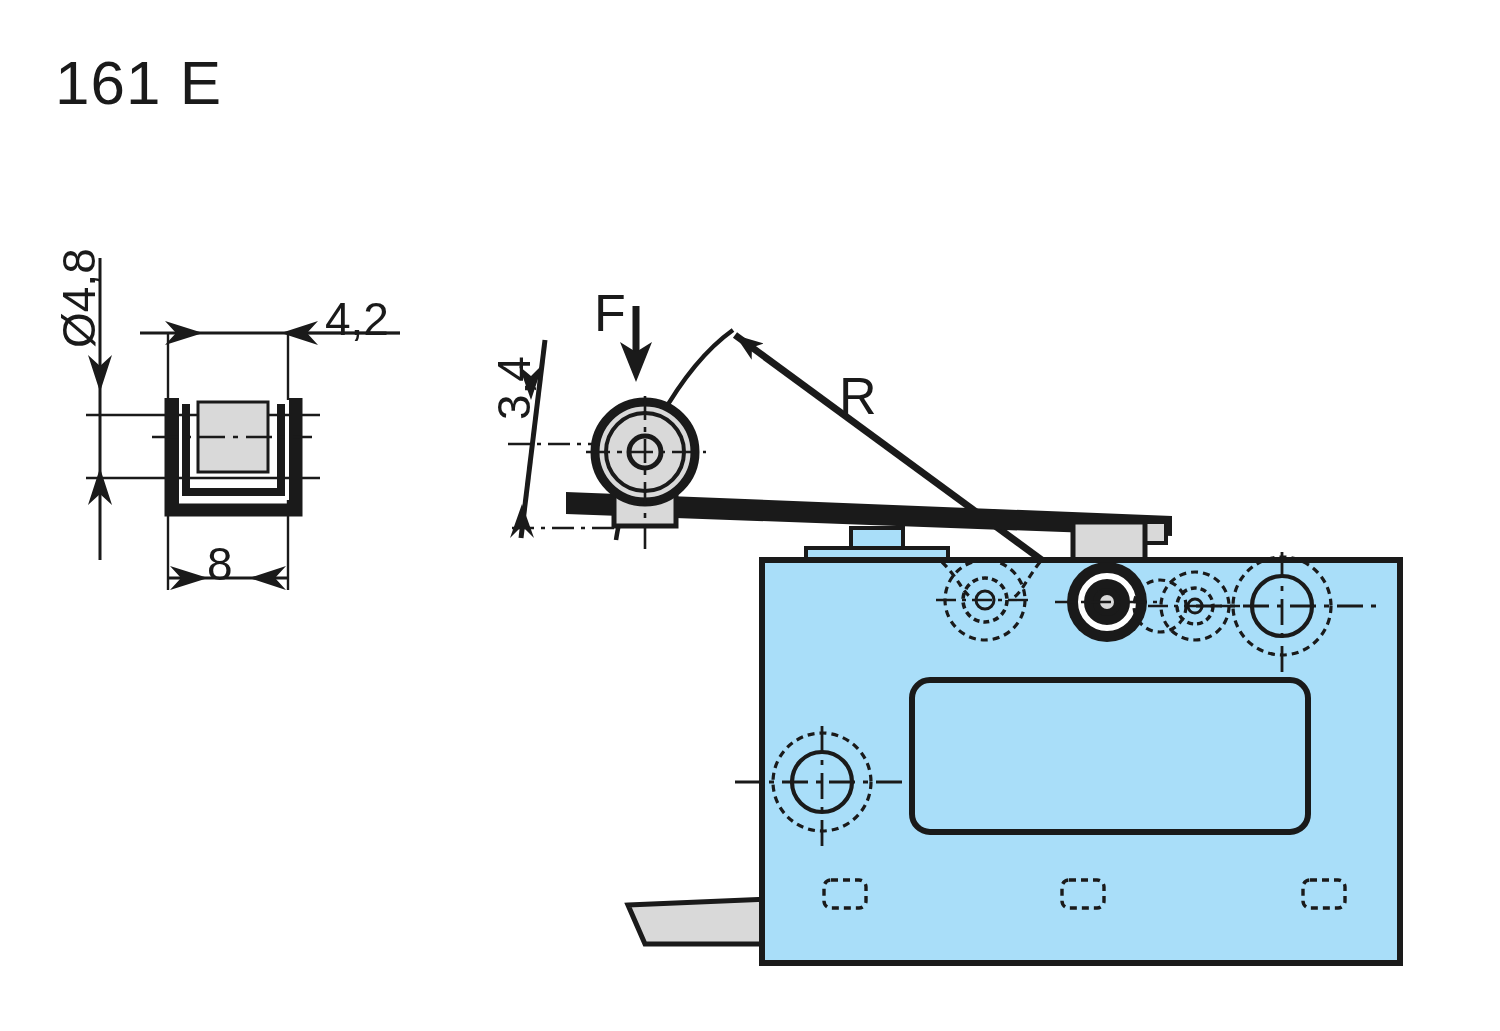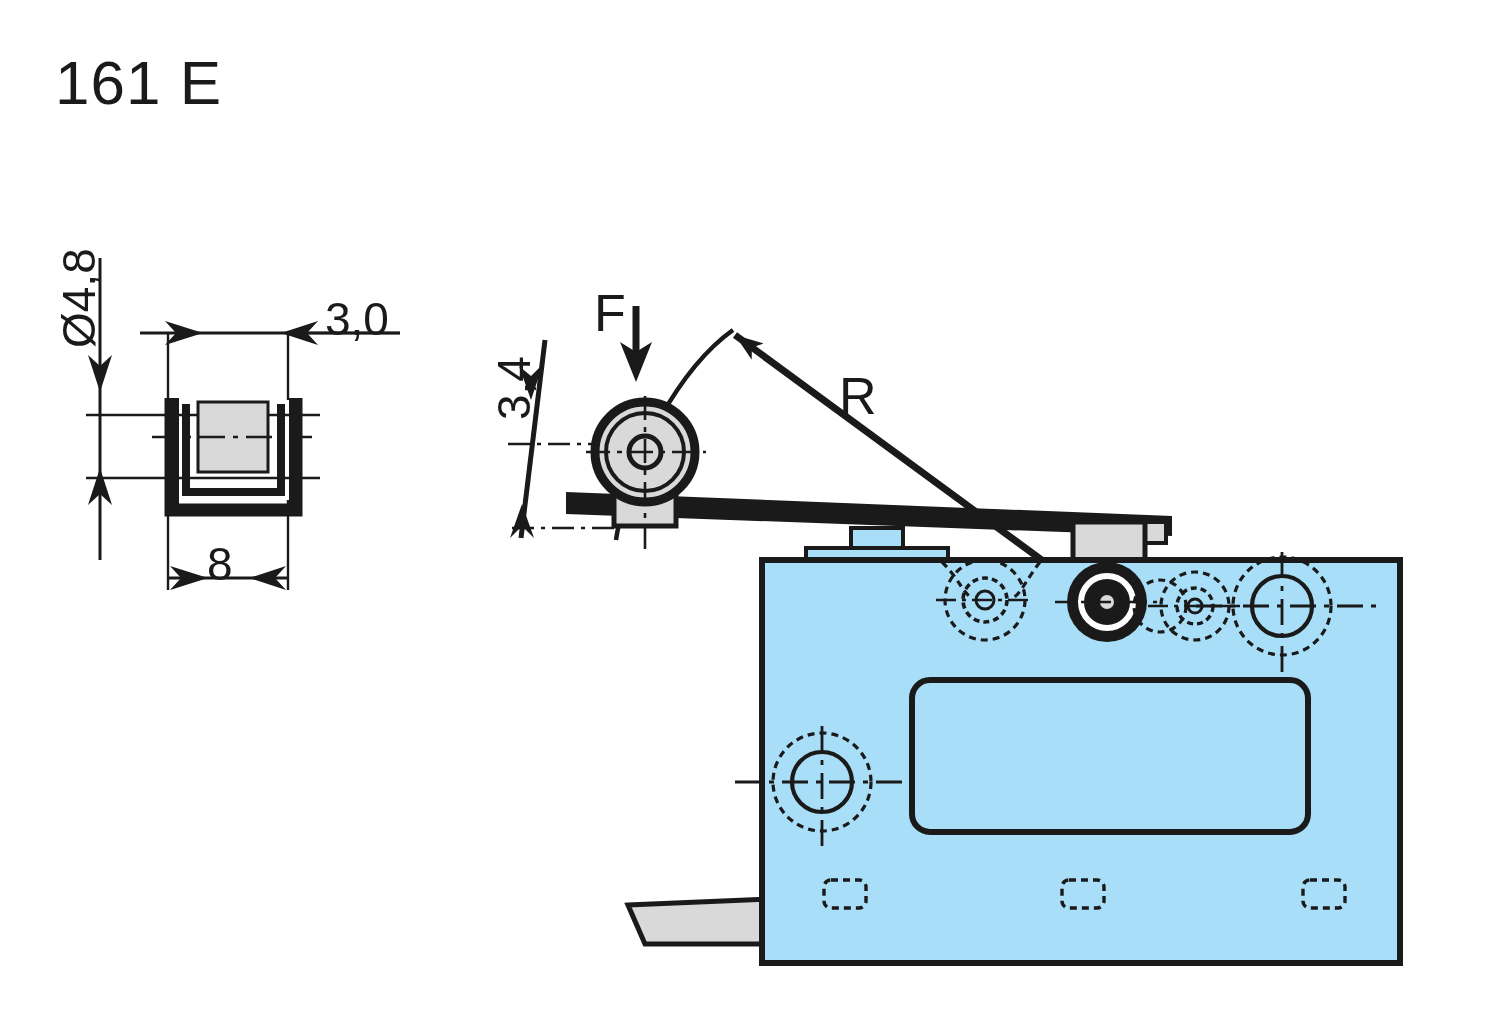--- a/index.html
+++ b/index.html
@@ -198,21 +198,21 @@
           <rect x="1303" y="880" width="42" height="28" rx="7" ry="7" fill="none" stroke="#1a1a1a" stroke-width="3.4" stroke-dasharray="7 5"></rect>
         </g>
       </g>
     </g>
   </svg>
 
   <div class="title-text" style="left:55px;top:47px;">161 E</div>
 
   <div class="dim-text rot-90" style="left:52px;top:348px;">Ø4,8</div>
 
-  <div class="dim-text" style="left:325px;top:292px;">3,0</div>
+  <div class="dim-text" style="left:325px;top:292px;">4,2</div>
 
   <div class="dim-text" style="left:207px;top:537px;">8</div>
 
   <div class="dim-text rot-90" style="left:487px;top:420px;">3,4</div>
 
   <div class="force-text" style="left:594px;top:283px;font-size:52px;">F</div>
 
   <div class="force-text" style="left:839px;top:366px;font-size:52px;">R</div>
 
 </div>

